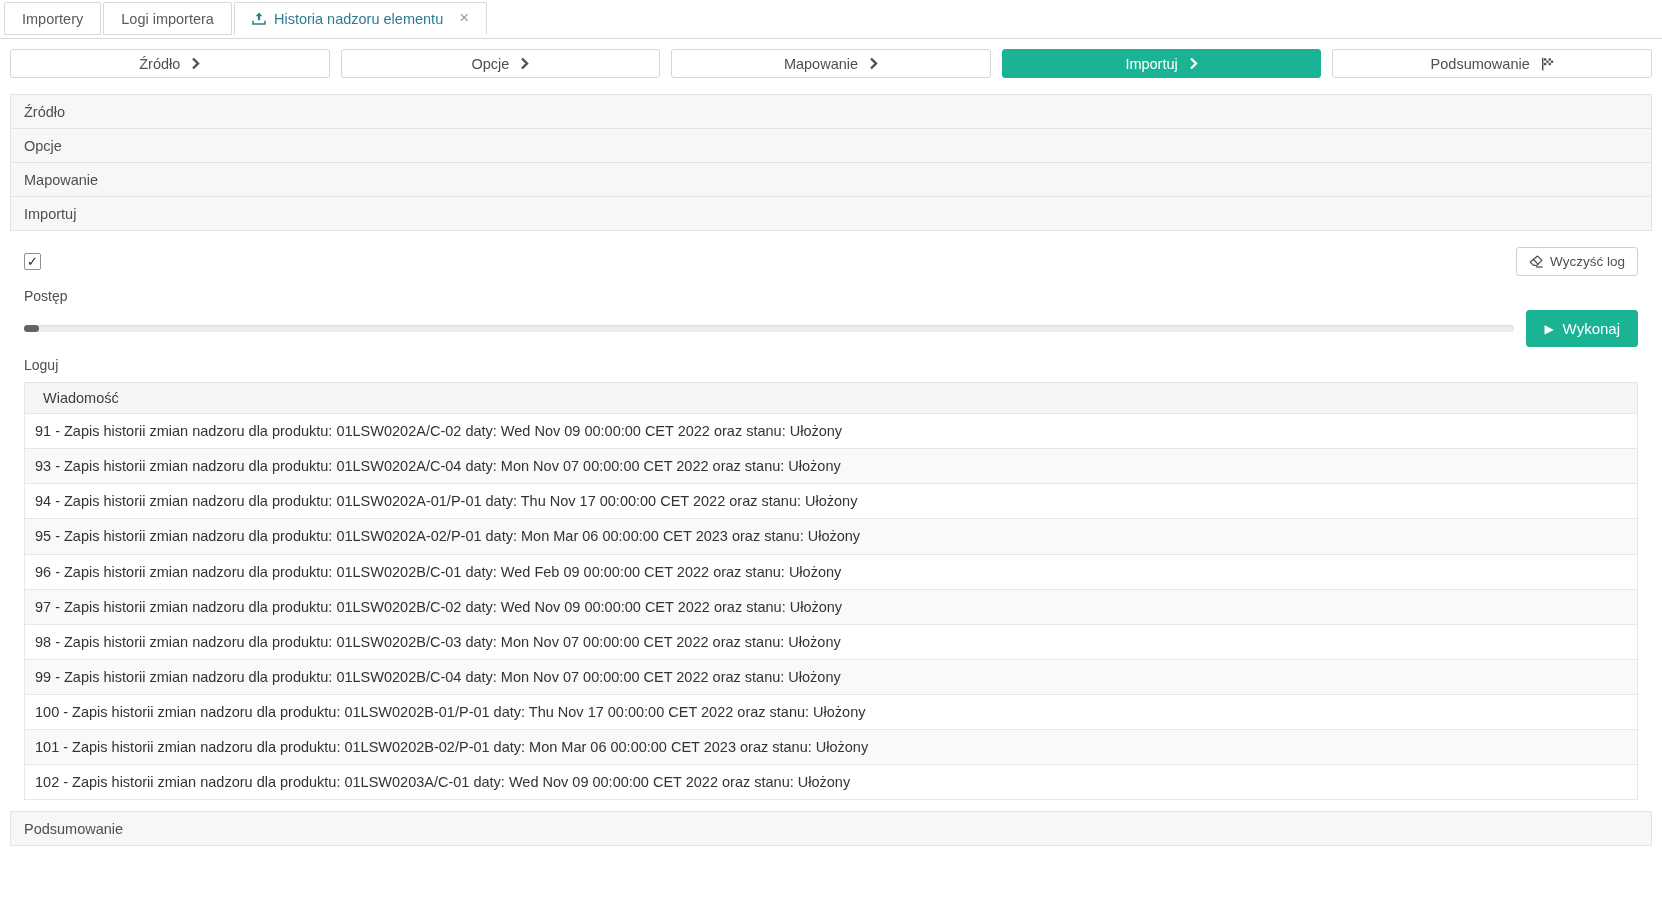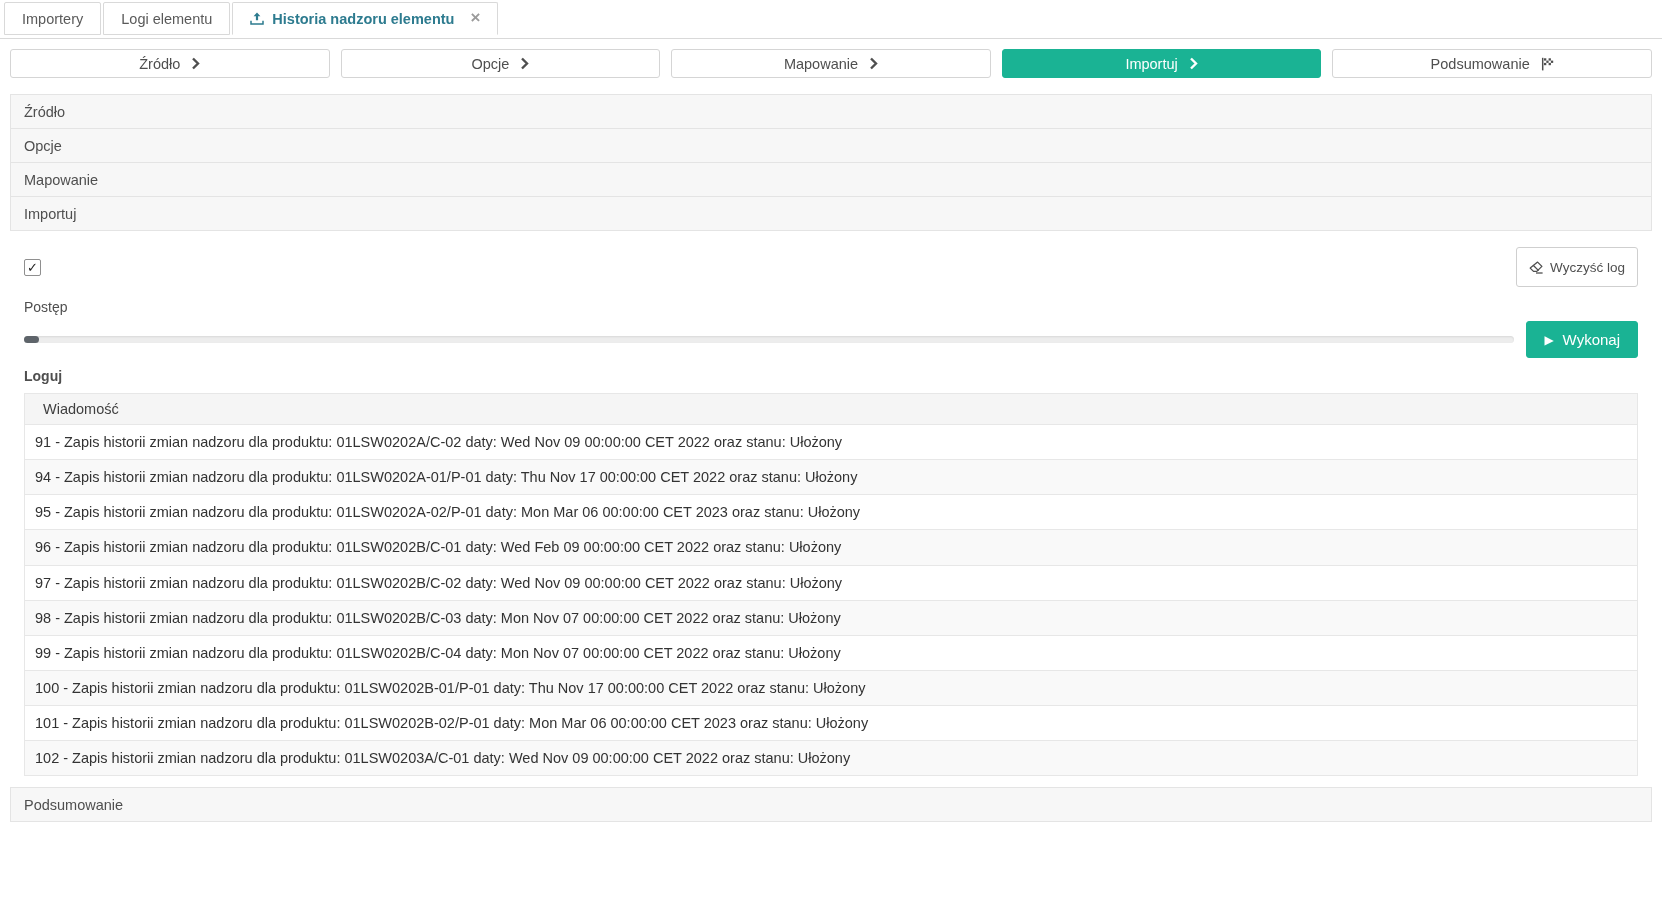--- a/index.html
+++ b/index.html
@@ -19,21 +19,21 @@
   
   .tabbar { position: relative; display: flex; align-items: stretch; height: 39px; padding: 2px 0 4px 2px; }
   .tabbar::after { content: ""; position: absolute; left: 0; right: 0; bottom: 0; height: 1px; background: #d9d9d9; }
   .tab {
     position: relative; z-index: 1;
     display: flex; align-items: center; gap: 8px;
     padding: 0 17px; margin-left: 2px;
     background: #fff; border: 1px solid #d9d9d9; border-radius: 2px 2px 0 0;
     font-size: 14.5px; color: #5a5a5a; cursor: pointer; white-space: nowrap;
   }
-  .tab.active { color: var(--tab-active-text); border-bottom-color: #fff; font-weight: bold; }
+  .tab.active { color: var(--tab-active-text); border-bottom-color: #fff; }
   .tab .close { color: #9b9b9b; font-size: 17px; line-height: 1; margin-left: 8px; margin-top: -2px; }
   .tab .icon svg { display: block; }
 
   
   .stepper { display: flex; gap: 11px; margin: 10px 10px 16px 10px; }
   .step {
     flex: 1; height: 29px;
     display: flex; align-items: center; justify-content: center; gap: 11px;
     background: #fff; border: 1px solid #d5d5d5; border-radius: 3px;
     font-size: 14.5px; color: #4f4f4f; cursor: pointer;
@@ -55,21 +55,21 @@
   
   .test-row { display: flex; align-items: center; gap: 11px; margin: 4px 0 12px 0; }
   .checkbox {
     width: 17px; height: 17px; flex: 0 0 17px;
     border: 1px solid #8f8f8f; border-radius: 2px; background: #fff;
     display: flex; align-items: center; justify-content: center;
     font-size: 13px; font-weight: bold; color: #222; cursor: pointer;
   }
   .test-label { font-size: 19px; color: #3d3d3d; }
   .btn-clear {
-    margin-left: auto; height: 40px; padding: 0 12px;
+    margin-left: auto; height: 29px; padding: 0 12px;
     display: flex; align-items: center; gap: 7px;
     background: #fff; border: 1px solid #cfcfcf; border-radius: 3px;
     font-family: inherit; font-size: 13.5px; color: #4f4f4f; cursor: pointer;
   }
   .btn-clear svg { display: block; }
 
   .progress-grid { display: grid; grid-template-columns: 1fr auto; column-gap: 12px; margin-bottom: 10px; }
   .progress-label { grid-column: 1; grid-row: 1; font-size: 14px; color: #4f4f4f; margin-bottom: 6px; }
   .progress-track {
     grid-column: 1; grid-row: 2; align-self: center;
@@ -79,42 +79,42 @@
   .progress-fill { height: 100%; min-width: 12px; background: var(--progress-fill); border-radius: 4px; }
   .btn-execute {
     grid-column: 2; grid-row: 2; align-self: center;
     height: 37px; padding: 0 17px;
     display: flex; align-items: center; gap: 9px;
     background: var(--accent-green); border: 1px solid var(--accent-green); border-radius: 3px;
     font-family: inherit; font-size: 15px; color: #fff; cursor: pointer;
   }
   .play-glyph { font-size: 12px; line-height: 1; }
 
-  .log-label { font-size: 14px; color: #4f4f4f; margin: 4px 0 9px 0; font-weight: bold; }
+  .log-label { font-size: 14px; color: #4f4f4f; margin: 4px 0 9px 0; }
   table.log { width: 100%; border-collapse: collapse; }
   table.log th {
     text-align: left; font-weight: normal;
     background: #f5f5f5; border: 1px solid #e7e7e7;
     padding: 7px 18px; font-size: 14.5px; color: #3f3f3f;
   }
   table.log td {
     border: 1px solid #e7e7e7; background: #fff;
     padding: 8px 10px; font-size: 14.5px; color: #333; line-height: 1.25;
   }
   table.log tbody tr:nth-child(even) td { background: #f9f9f9; }
 </style>
 </head>
 <body>
 
 <div class="tabbar">
   <div class="tab">
     <span>Importery</span>
   </div>
   <div class="tab">
-    <span>Logi elementu</span>
+    <span>Logi importera</span>
   </div>
   <div class="tab active">
     <span class="icon">
       <svg width="14" height="13" viewBox="0 0 14 13">
         <path d="M7 0.5 L10.4 4.2 H8.1 V8.2 H5.9 V4.2 H3.6 Z" fill="currentColor"></path>
         <path d="M1 8.7 V12 H13 V8.7" fill="none" stroke="currentColor" stroke-width="1.5"></path>
       </svg>
     </span>
     <span>Historia nadzoru elementu</span>
     <span class="close">×</span>
@@ -220,20 +220,23 @@
         <tr>
           <th>Wiadomość</th>
         </tr>
       </thead>
       <tbody>
 
       <tr>
           <td>91 - Zapis historii zmian nadzoru dla produktu: 01LSW0202A/C-02 daty: Wed Nov 09 00:00:00 CET 2022 oraz stanu: Ułożony</td>
         </tr>
           <tr>
+          <td>93 - Zapis historii zmian nadzoru dla produktu: 01LSW0202A/C-04 daty: Mon Nov 07 00:00:00 CET 2022 oraz stanu: Ułożony</td>
+        </tr>
+          <tr>
           <td>94 - Zapis historii zmian nadzoru dla produktu: 01LSW0202A-01/P-01 daty: Thu Nov 17 00:00:00 CET 2022 oraz stanu: Ułożony</td>
         </tr>
           <tr>
           <td>95 - Zapis historii zmian nadzoru dla produktu: 01LSW0202A-02/P-01 daty: Mon Mar 06 00:00:00 CET 2023 oraz stanu: Ułożony</td>
         </tr>
           <tr>
           <td>96 - Zapis historii zmian nadzoru dla produktu: 01LSW0202B/C-01 daty: Wed Feb 09 00:00:00 CET 2022 oraz stanu: Ułożony</td>
         </tr>
           <tr>
           <td>97 - Zapis historii zmian nadzoru dla produktu: 01LSW0202B/C-02 daty: Wed Nov 09 00:00:00 CET 2022 oraz stanu: Ułożony</td>

